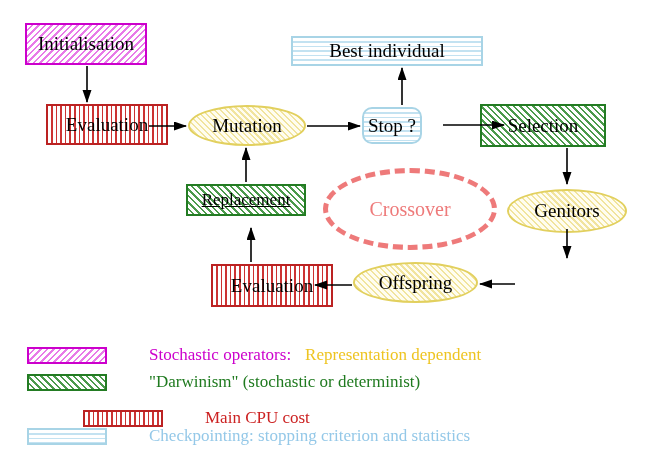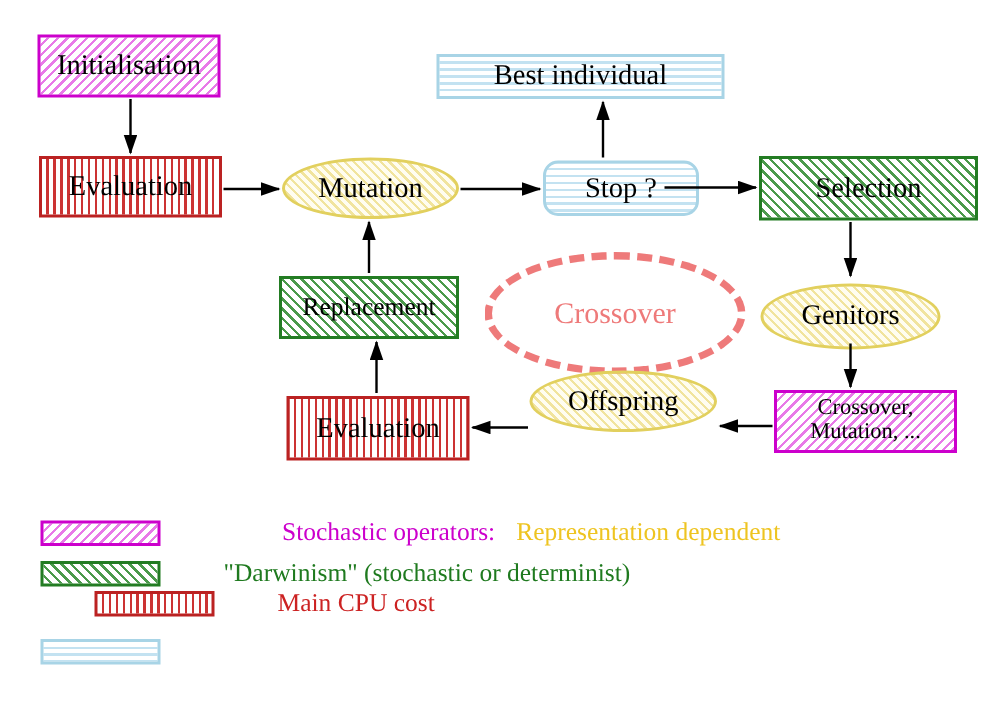--- a/index.html
+++ b/index.html
@@ -23,60 +23,61 @@
     border: 2px solid #cc00cc;
     background: repeating-linear-gradient(135deg, #ffffff 0px, #ffffff 3px, #e87ae8 3px, #e87ae8 4.6px);
   }
   .hatch-green {
     border: 2px solid #237c23;
     background: repeating-linear-gradient(45deg, #ffffff 0px, #ffffff 3px, #4b9a4b 3px, #4b9a4b 4.6px);
   }
   .stripe-red {
     border: 2px solid #bb2222;
     background: repeating-linear-gradient(90deg, #ffffff 0px, #ffffff 3px, #cc3333 3px, #cc3333 4.6px);
+    margin-left: 20px;
   }
   .stripe-cyan {
     border: 2px solid #a8d4e6;
     background: repeating-linear-gradient(180deg, #ffffff 0px, #ffffff 3px, #c3e2f1 3px, #c3e2f1 4.6px);
   }
   .ellipse-yellow {
     border: 2px solid #e2d05e;
     border-radius: 50%;
     background: repeating-linear-gradient(45deg, #fffdf0 0px, #fffdf0 2.6px, #f1e49e 2.6px, #f1e49e 4.2px);
   }
   .rounded { border-radius: 10px; }
 
   
   .n-initialisation    { left: 25px;  top: 23px;  width: 122px; height: 42px; }
   .n-evaluation-top    { left: 26px;  top: 104px; width: 122px; height: 41px; }
   .n-parents           { left: 188px; top: 105px; width: 118px; height: 41px; }
   .n-best-individual   { left: 291px; top: 36px;  width: 192px; height: 30px; }
-  .n-stop              { left: 362px; top: 107px; width: 104px;  height: 37px; }
-  .n-selection         { left: 506px; top: 104px; width: 146px; height: 43px; }
+  .n-stop              { left: 362px; top: 107px; width: 60px;  height: 37px; }
+  .n-selection         { left: 480px; top: 104px; width: 126px; height: 43px; }
   .n-genitors          { left: 507px; top: 189px; width: 120px; height: 44px; }
   .n-crossover         { left: 516px; top: 260px; width: 122px; height: 42px; font-size: 15px; }
-  .n-offspring         { left: 353px; top: 247px; width: 125px; height: 41px; text-align: center; }
+  .n-offspring         { left: 353px; top: 262px; width: 125px; height: 41px; text-align: center; }
   .n-evaluation-bottom { left: 191px; top: 264px; width: 122px; height: 43px; }
-  .n-replacement       { left: 186px; top: 184px; width: 120px; height: 42px; font-size: 17px; }
+  .n-replacement       { left: 186px; top: 184px; width: 120px; height: 32px; font-size: 17px; text-decoration: underline; }
   .n-generation {
     left: 323px; top: 168px; width: 174px; height: 82px;
     border: 5px dashed #ee7a7a; border-radius: 50%;
     color: #ee7a7a; font-size: 20px; background: transparent; z-index: 1;
   }
 
   
   svg.arrows { position: absolute; left: 0; top: 0; z-index: 3; pointer-events: none; }
 
   
   .legend-row { position: absolute; left: 27px; display: flex; align-items: center; z-index: 2; }
   .legend-swatch { width: 80px; height: 17px; flex: 0 0 80px; }
   .legend-text { margin-left: 42px; font-size: 17px; white-space: nowrap; }
-  .lr-1 { top: 345px; gap: 39px; }
+  .lr-1 { top: 345px; }
   .lr-2 { top: 372px; }
-  .lr-3 { top: 392px; padding-left: 36px; }
+  .lr-3 { top: 408px; padding-left: 36px; }
   .lr-4 { top: 426px; }
   .t-magenta { color: #cc00cc; }
   .t-gold    { color: #eec421; }
   .t-green   { color: #1f7a1f; }
   .t-red     { color: #cc2222; }
   .t-cyan    { color: #94c8e8; }
   .gap { display: inline-block; width: 14px; }
 </style>
 </head>
 <body>
@@ -104,26 +105,20 @@
   </div>
 
   <div class="node hatch-green n-selection">
     <span>Selection</span>
   </div>
 
   <div class="node ellipse-yellow n-genitors">
     <span>Genitors</span>
   </div>
 
-  <div class="node hatch-magenta n-crossover">
-    <span>
-      <span style="display:block">Crossover,</span>
-      <span style="display:block">Mutation, ...</span>
-    </span>
-  </div>
 
   <div class="node ellipse-yellow n-offspring">
     <span>Offspring</span>
   </div>
 
   <div class="node stripe-red n-evaluation-bottom">
     <span>Evaluation</span>
   </div>
 
   <div class="node hatch-green n-replacement">
@@ -167,15 +162,16 @@
     <div class="legend-text t-green">"Darwinism" (stochastic or determinist)</div>
   </div>
 
   <div class="legend-row lr-3">
     <div class="legend-swatch stripe-red"></div>
     <div class="legend-text t-red">Main CPU cost</div>
   </div>
 
   <div class="legend-row lr-4">
     <div class="legend-swatch stripe-cyan"></div>
+    <div class="legend-text t-cyan">Checkpointing: stopping criterion and statistics</div>
   </div>
 
 </div>
 
 </body></html>

